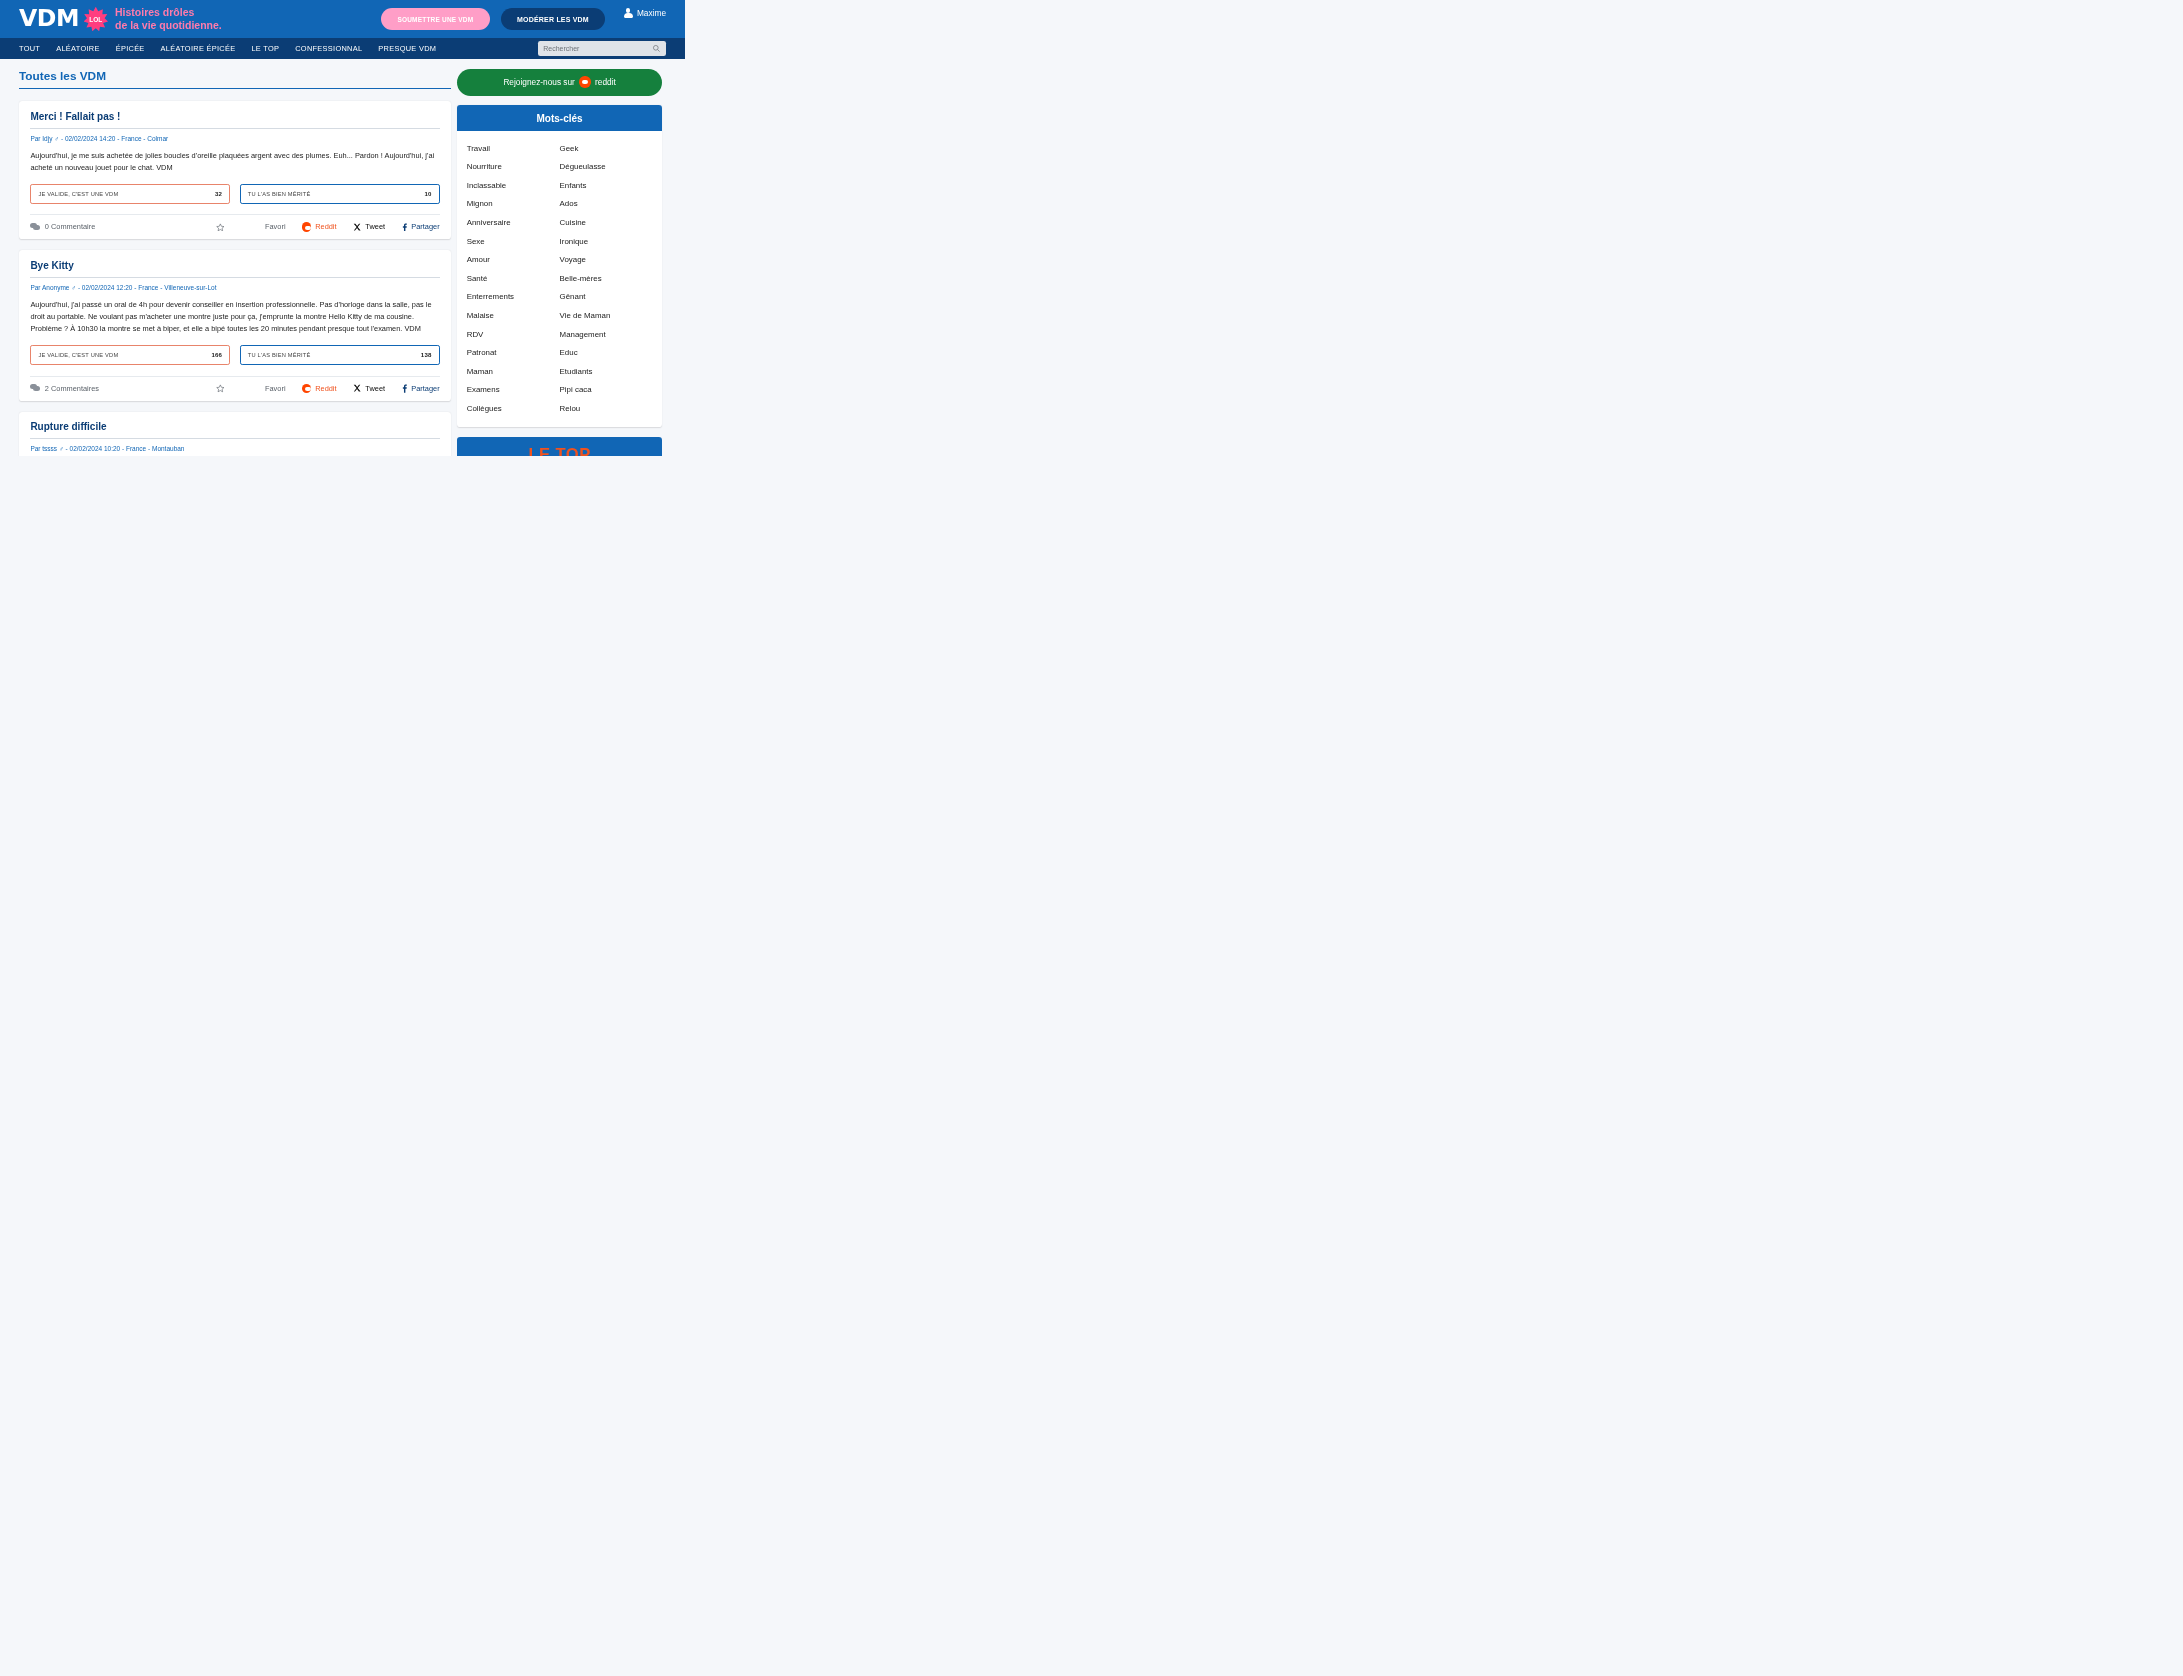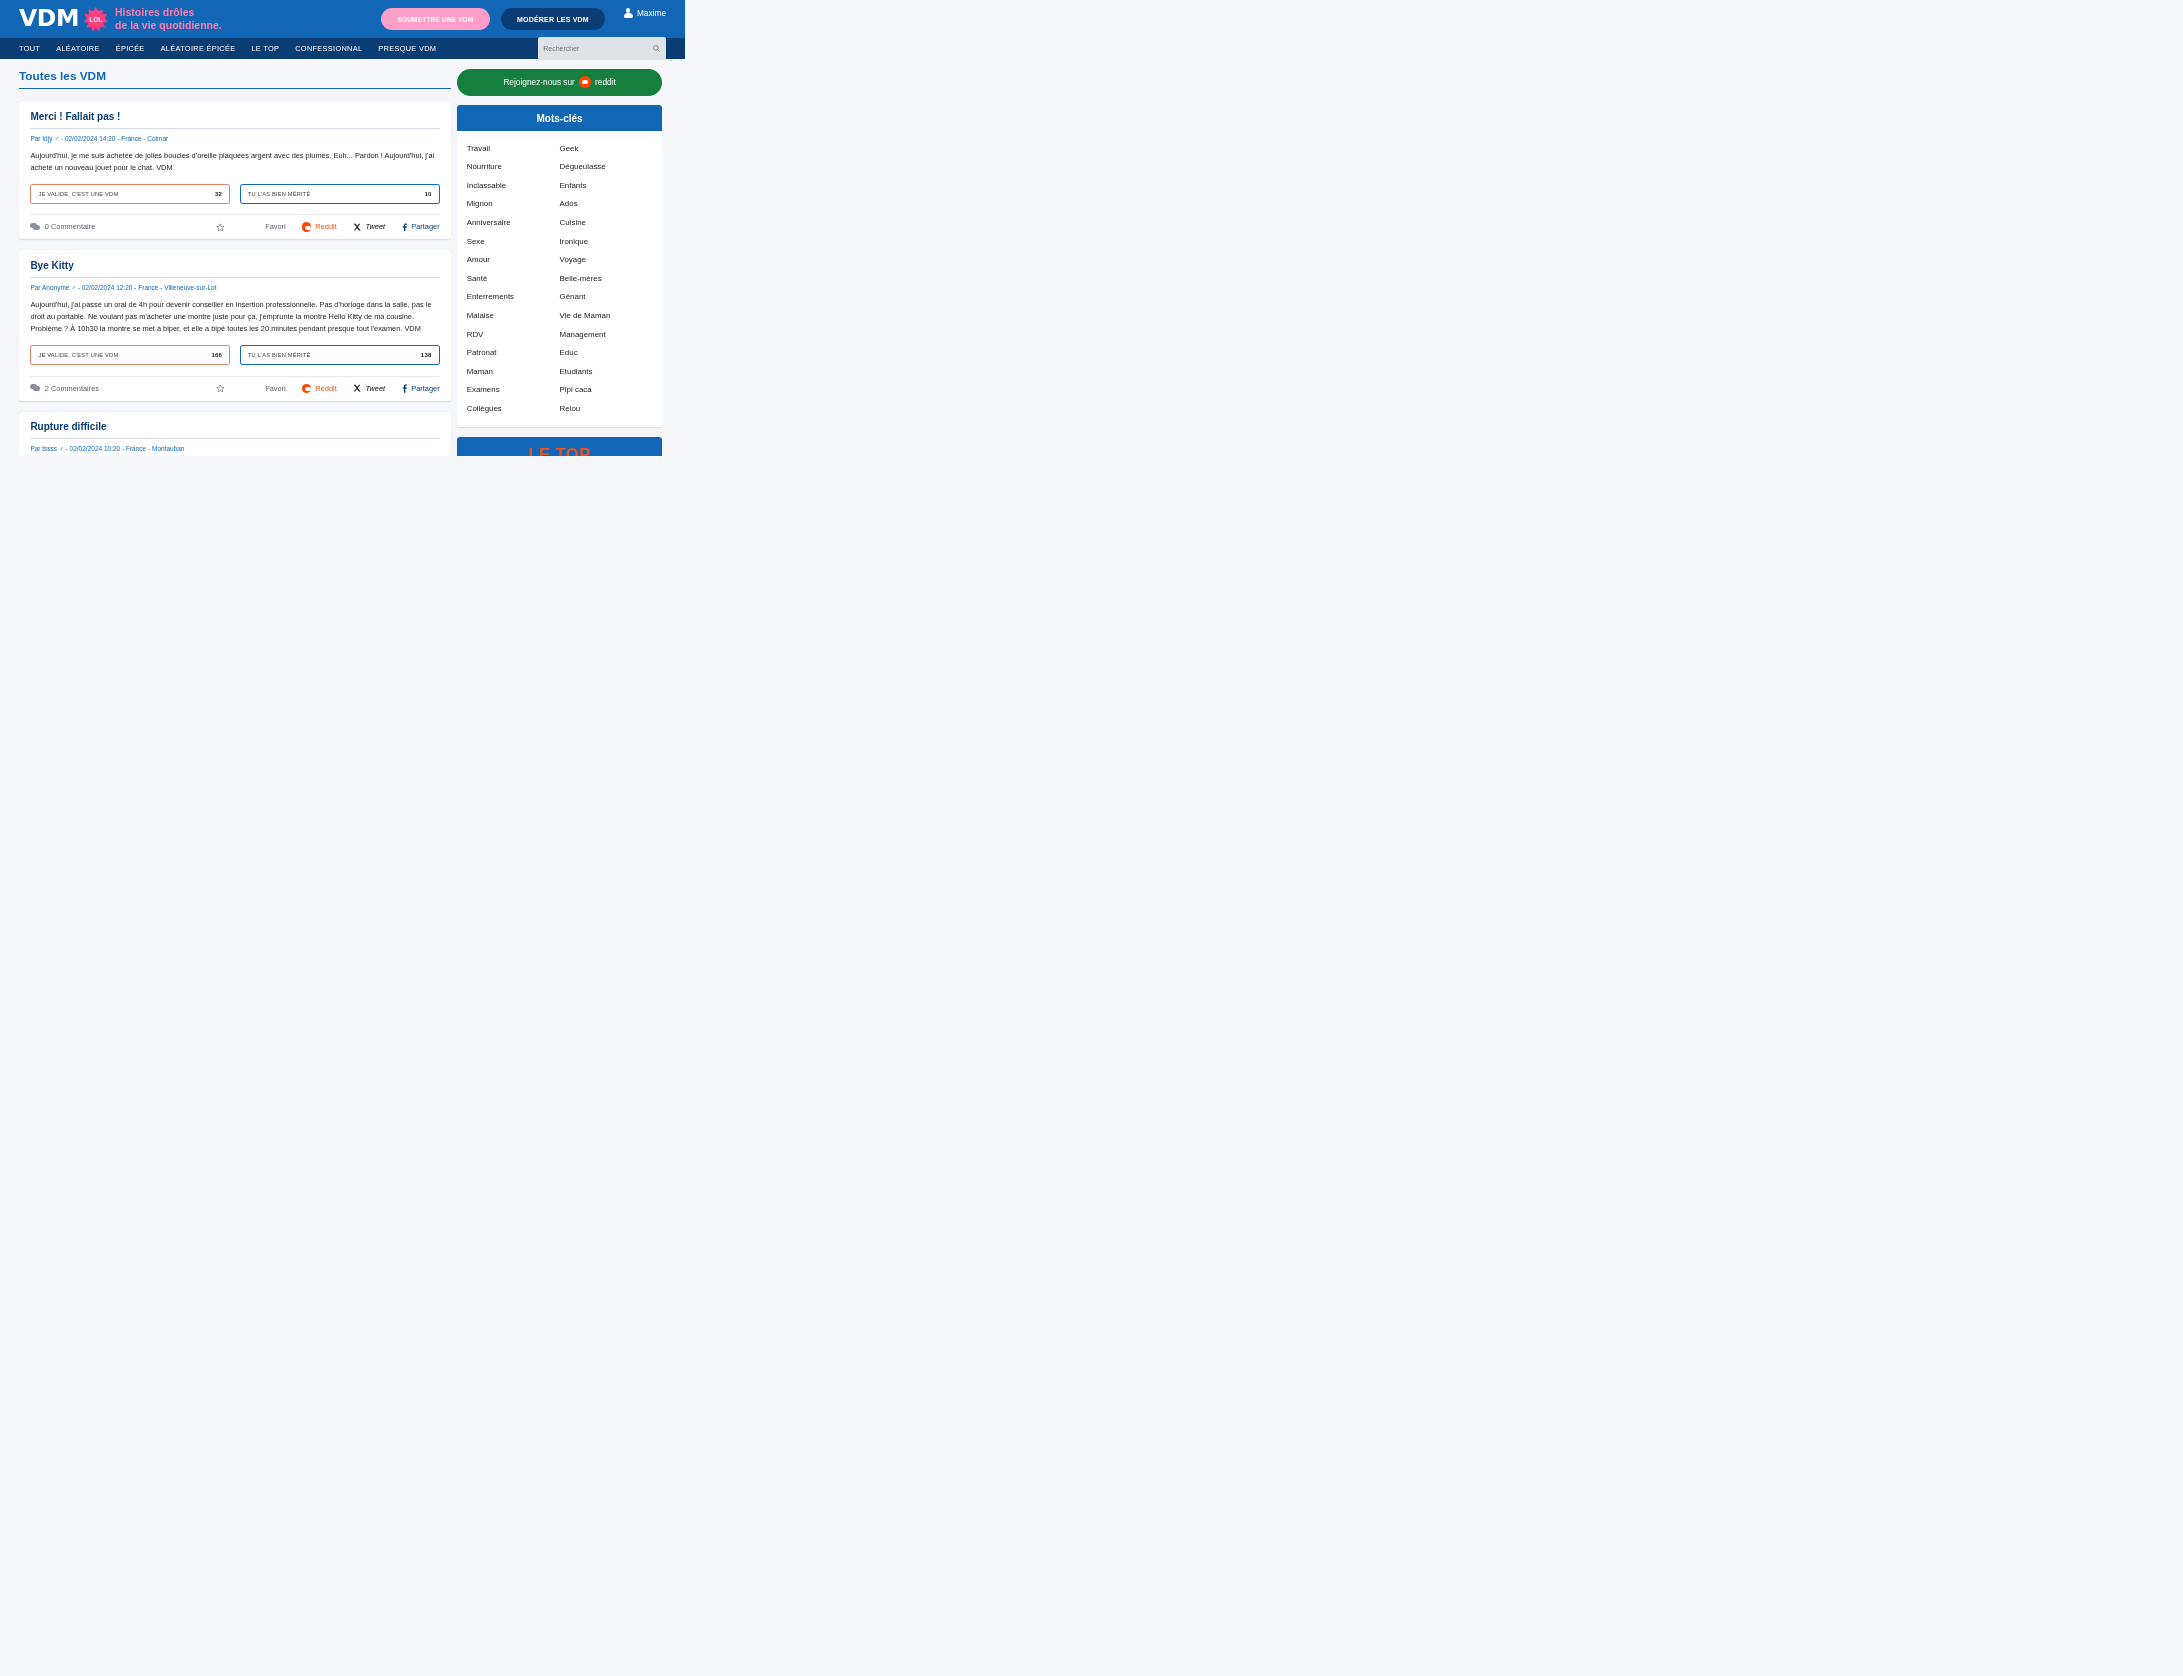--- a/index.html
+++ b/index.html
@@ -24,21 +24,21 @@
   .btn-moderate{background:#0b3d75;color:#ffffff;font-weight:bold;font-size:7px;letter-spacing:0.2px;
       border:none;border-radius:12.2px;padding:7.4px 15.7px;cursor:pointer;}
   .user{display:flex;align-items:center;gap:4.4px;color:#ffffff;font-size:8.3px;margin-left:7.9px;cursor:pointer;}
   .user-icon{width:8.7px;height:9.6px;position:relative;display:inline-block;}
   .user-icon:before{content:"";position:absolute;top:0;left:2.2px;width:4.4px;height:4.4px;border-radius:50%;background:#fff;}
   .user-icon:after{content:"";position:absolute;bottom:0.4px;left:0;width:8.7px;height:4.4px;border-radius:4.4px 4.4px 1.3px 1.3px;background:#fff;}
 
   
   .navbar{height:21px;background:#0b3d75;display:flex;align-items:center;padding:0 19px;position:relative;}
   .nav-item{color:#ffffff;font-size:7.4px;letter-spacing:0.3px;margin-right:16px;cursor:pointer;white-space:nowrap;}
-  .search-box{margin-left:auto;position:relative;width:128px;height:23px;background:#dfe3e8;border-radius:2.2px;
+  .search-box{margin-left:auto;position:relative;width:128px;height:15px;background:#dfe3e8;border-radius:2.2px;
       display:flex;align-items:center;padding:0 5.2px;}
   .search-box input{border:none;background:transparent;outline:none;font-size:7px;color:#3c3c3c;width:100%;
       font-family:"Liberation Sans",sans-serif;}
   .search-box input::placeholder{color:#6d7277;}
   .search-ico{width:8.7px;height:8.7px;flex:none;}
 
   
   .page{display:flex;gap:6.1px;padding:9.6px 19px 0 19px;}
   .col-main{width:432px;flex:none;}
   .col-side{width:205px;flex:none;}
@@ -63,21 +63,21 @@
   .actions{display:flex;align-items:center;border-top:0.4px solid #e6eaee;padding:7px 0 7.9px 0;}
   .comments{display:flex;align-items:center;gap:4.8px;color:#5a6169;font-size:7.4px;cursor:pointer;}
   .bubble{width:9.6px;height:7.4px;position:relative;display:inline-block;}
   .bubble i{position:absolute;background:#8a9099;border-radius:2.6px;}
   .bubble i:nth-child(1){left:0;top:0;width:6.5px;height:4.8px;}
   .bubble i:nth-child(2){left:3.1px;top:1.7px;width:6.5px;height:4.8px;}
   .act-right{margin-left:auto;display:flex;align-items:center;gap:16.6px;}
   .act{display:flex;align-items:center;gap:3.9px;font-size:7.4px;cursor:pointer;}
   .act-fav{color:#5a6169;gap:40px;}
   .act-reddit{color:#f0521e;}
-  .act-tweet{color:#0b0b0b;font-style:italic;}
+  .act-tweet{color:#0b0b0b;}
   .act-share{color:#0b3d75;}
   .star{width:8.7px;height:8.7px;}
 
   
   .reddit-cta{background:#15803d;border-radius:15px;height:27px;display:flex;align-items:center;
       justify-content:center;gap:4.4px;color:#ffffff;font-size:8.3px;cursor:pointer;margin-bottom:9.6px;}
   .reddit-dot{width:11.4px;height:11.4px;border-radius:50%;background:#ff4500;display:inline-block;position:relative;}
   .reddit-dot:after{content:"";position:absolute;left:2.6px;top:3.5px;width:6.1px;height:4.4px;background:#fff;
       border-radius:3.5px 3.5px 3.9px 3.9px;}
   .side-box{background:#ffffff;border-radius:3.1px;overflow:hidden;box-shadow:0 0.4px 1.3px rgba(0,0,0,.12);margin-bottom:9.6px;}

